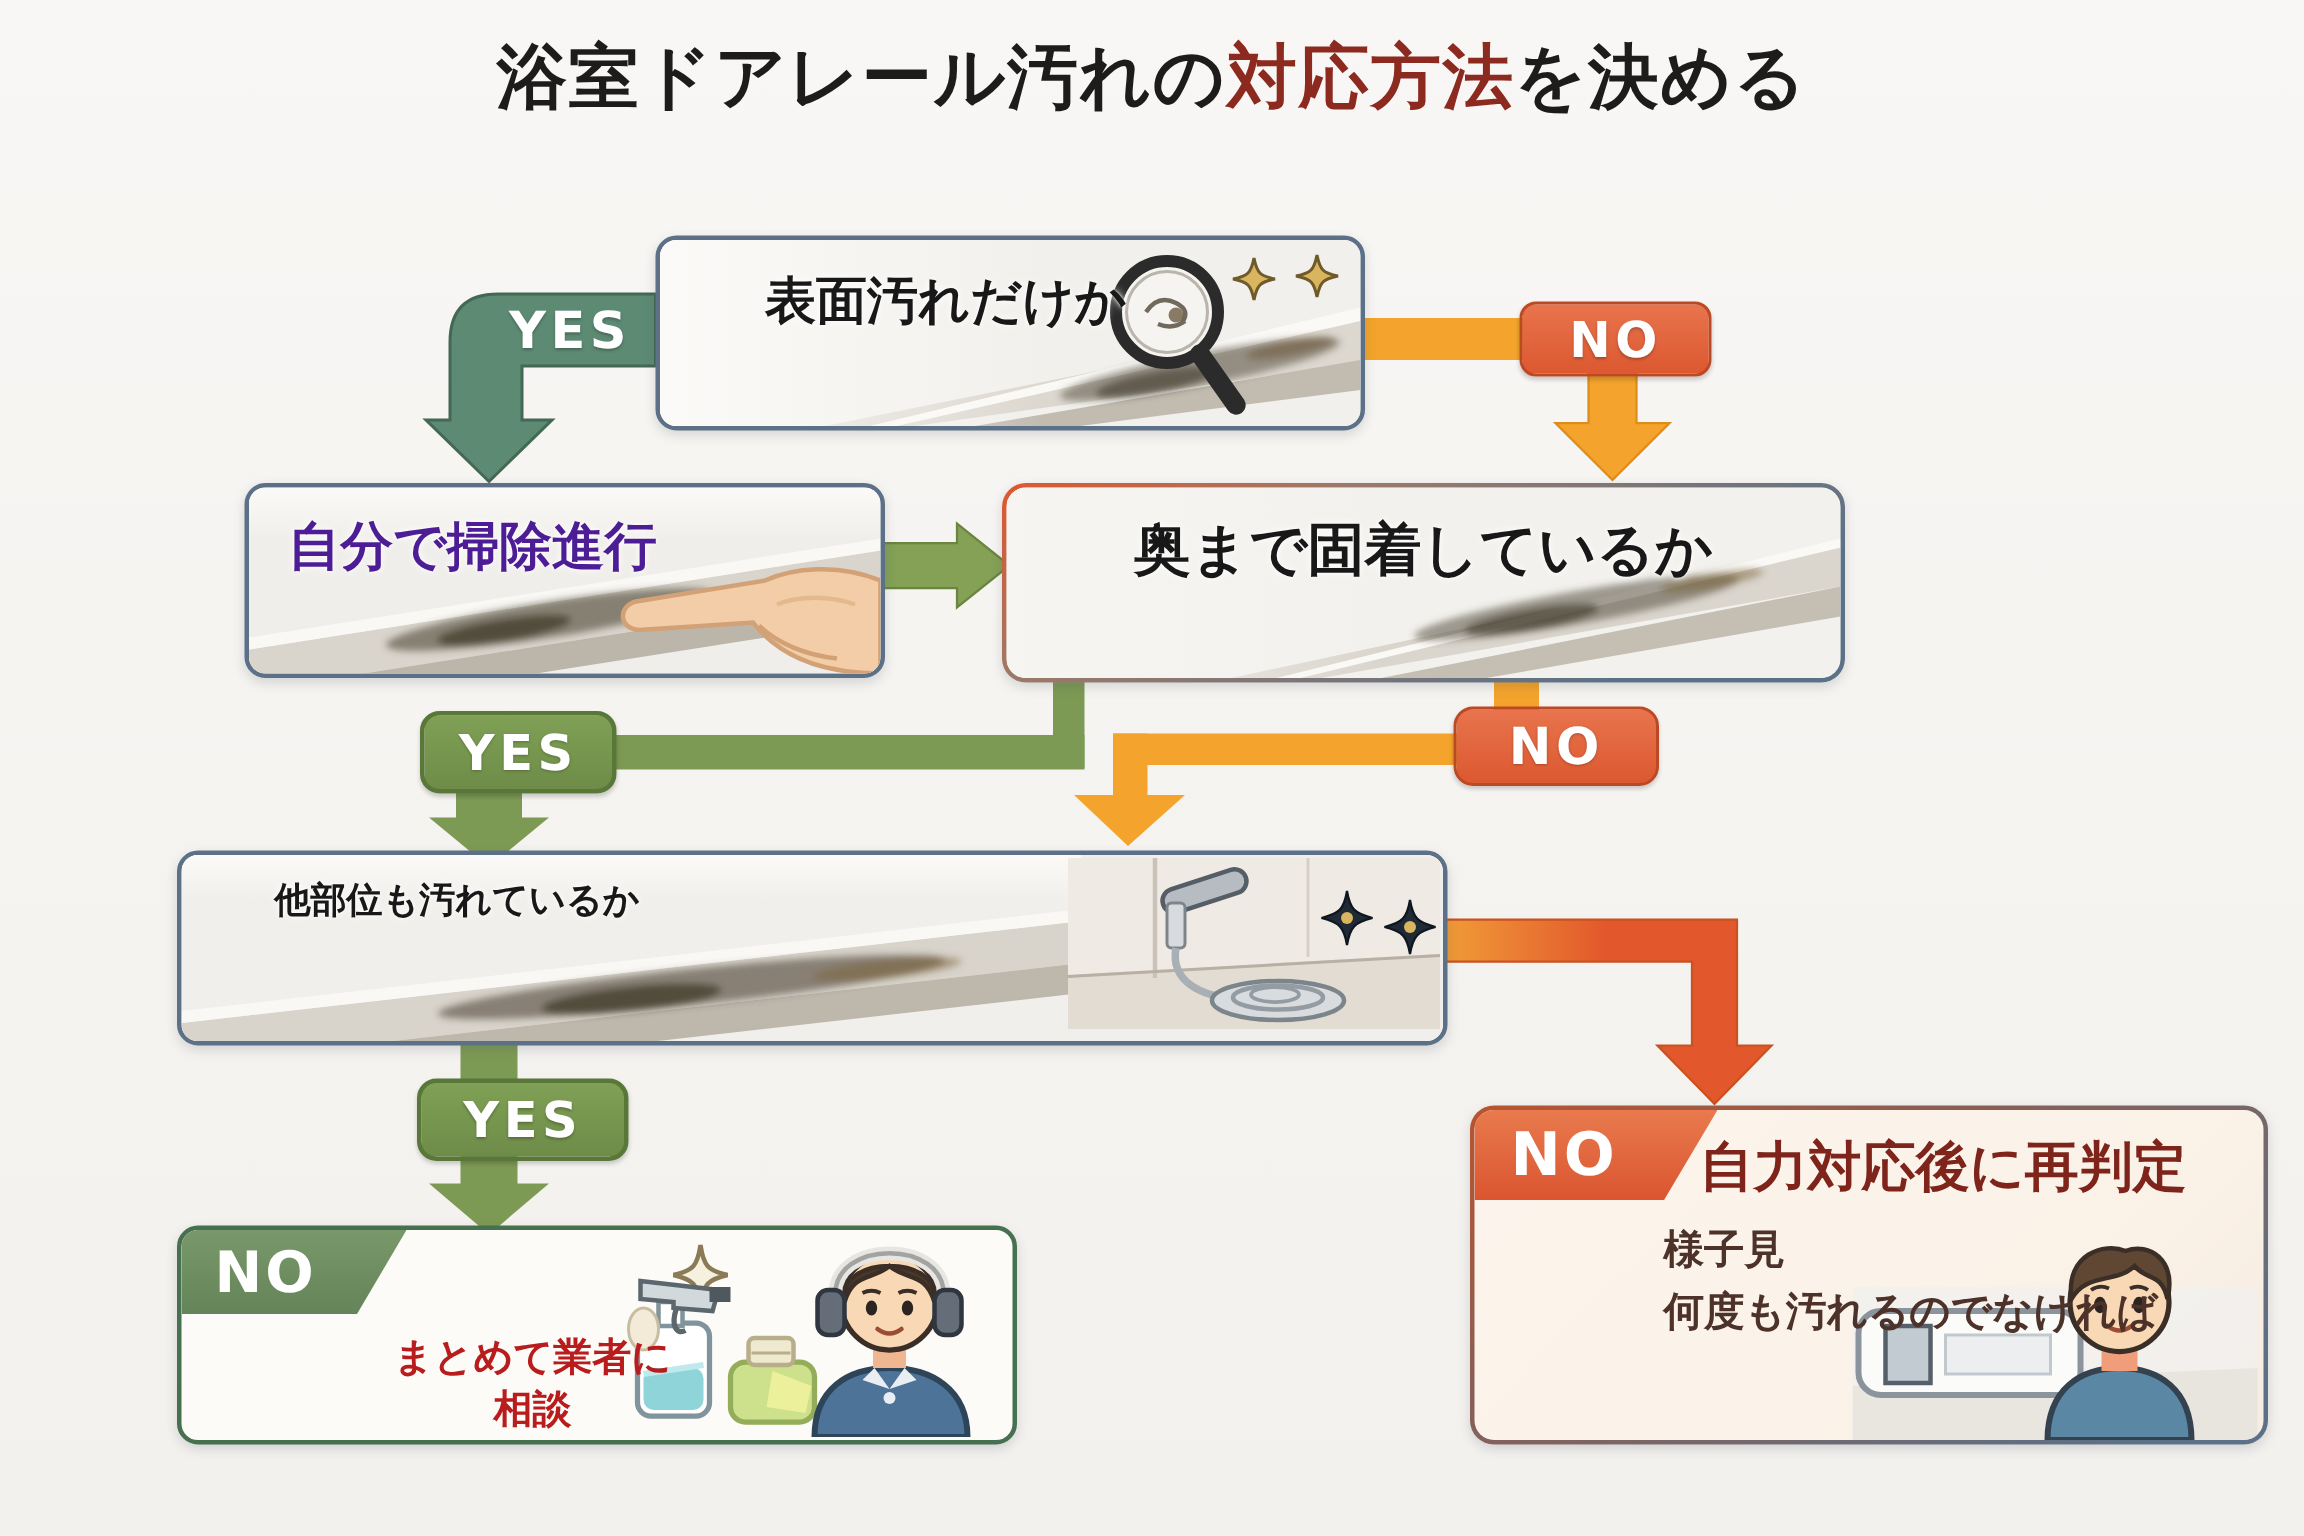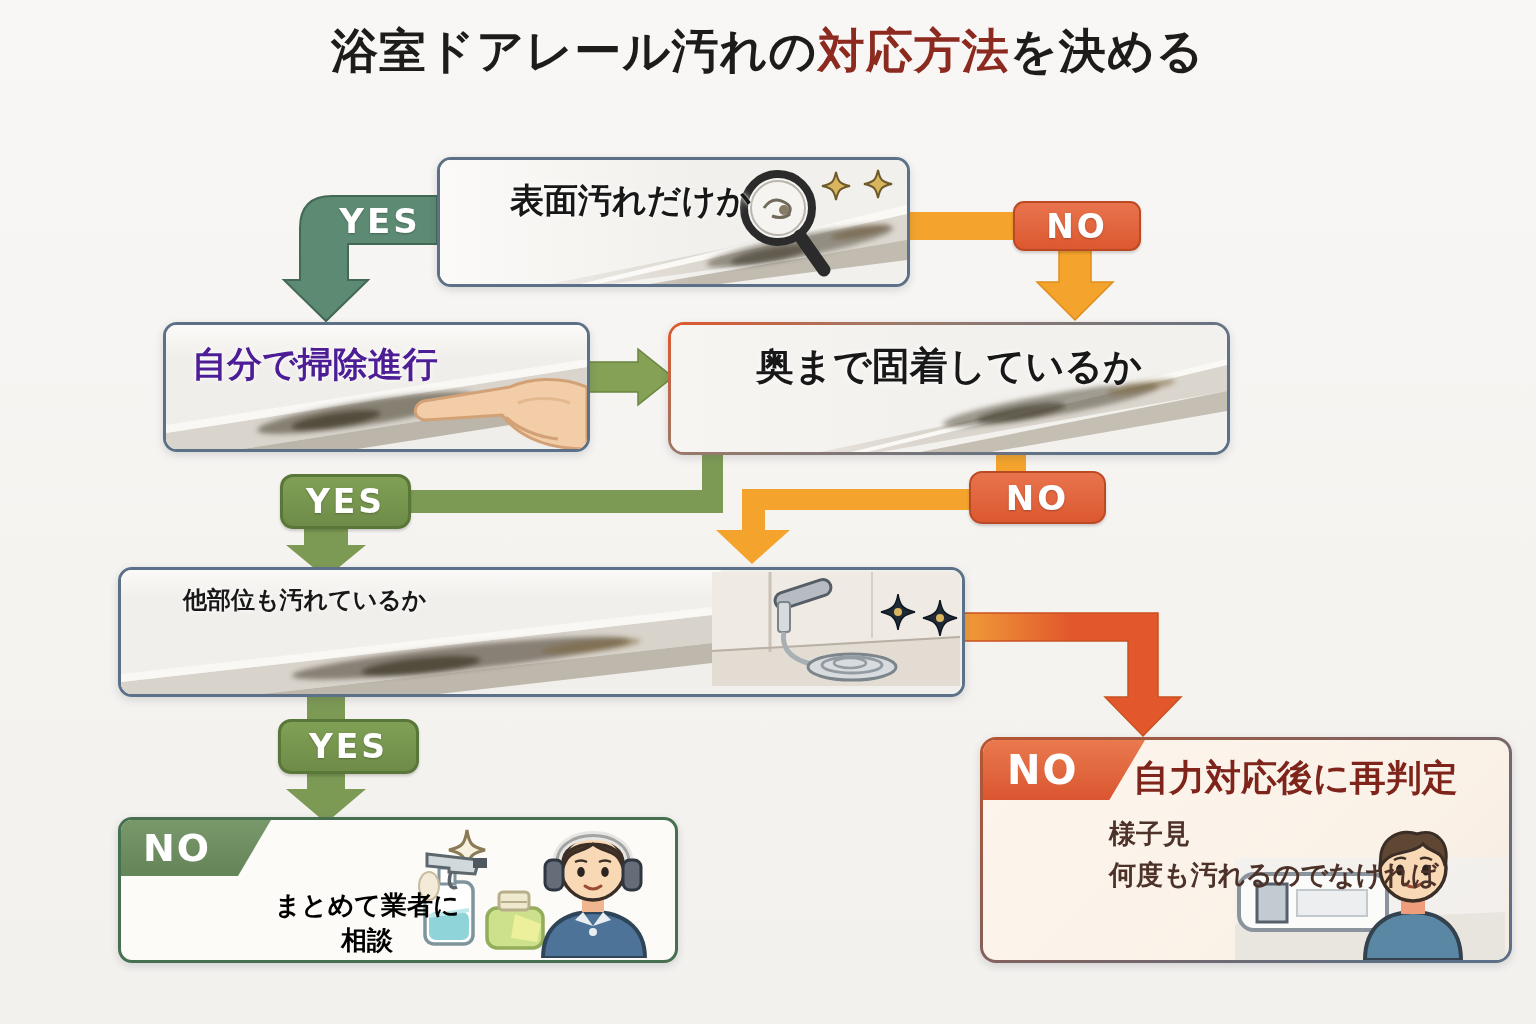--- a/index.html
+++ b/index.html
@@ -295,21 +295,21 @@
           <path d="M159 32 q6 -4 12 -1" fill="none" stroke="#3a2e26" stroke-width="2.5"></path>
           <path d="M185 31 q6 -3 12 1" fill="none" stroke="#3a2e26" stroke-width="2.5"></path>
           <path d="M170 56 Q178 62 186 56" fill="none" stroke="#9c4b35" stroke-width="3" stroke-linecap="round"></path>
         </g>
       </svg>
     </div>
   </div>
 
   <div class="abs box box-plain box6" style="border-color:#467050;">
     <div class="no-tab tab6">NO</div>
-    <div class="result-body" style="left:124px;top:68px;width:244px;text-align:center;font-size:26px;color:#000000;line-height:1.35;">
+    <div class="result-body" style="left:112px;top:68px;width:244px;text-align:center;font-size:26px;color:#b91c1c;line-height:1.35;">
       <div>まとめて業者に</div>
       <div>相談</div>
     </div>
     <svg class="abs" style="right:4px;bottom:2px;width:256px;height:134px;" viewBox="0 0 256 134">
       <g>
         <path d="M52 6 C54 20 57 23 70 26 C57 29 54 32 52 46 C50 32 47 29 34 26 C47 23 50 20 52 6 Z" fill="#f6f0df" stroke="#8a7a55" stroke-width="3"></path>
       </g>
       <g>
         <rect x="10" y="58" width="48" height="62" rx="9" fill="#ffffff" stroke="#7f949c" stroke-width="3.5"></rect>
         <rect x="14" y="88" width="40" height="28" rx="7" fill="#8fd4d8"></rect>

